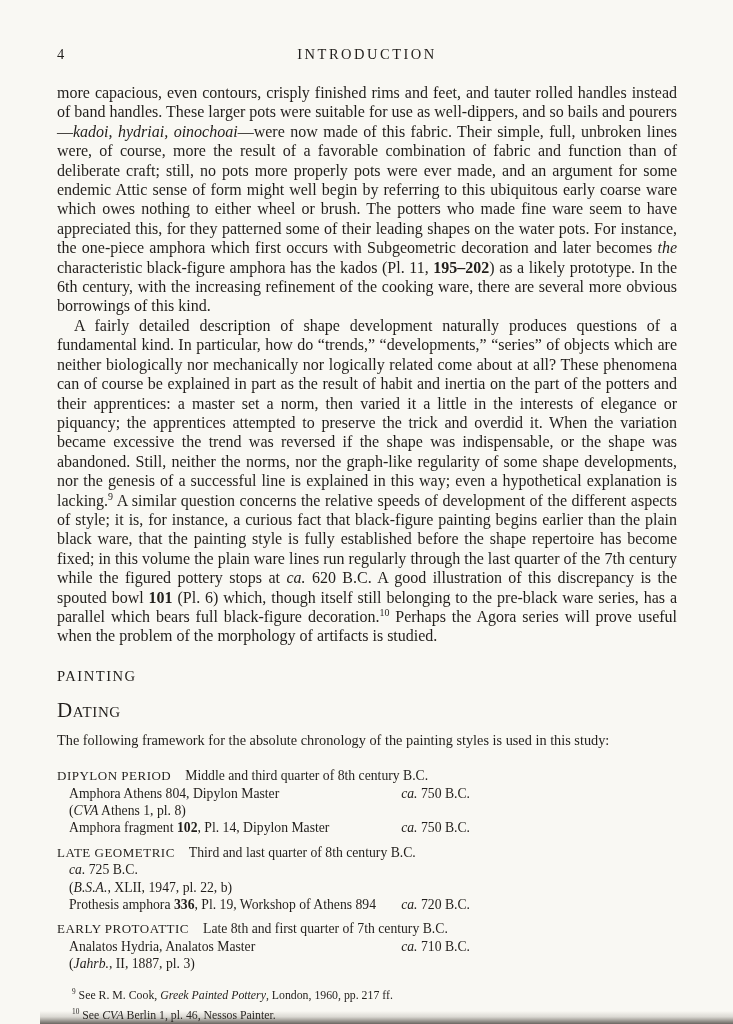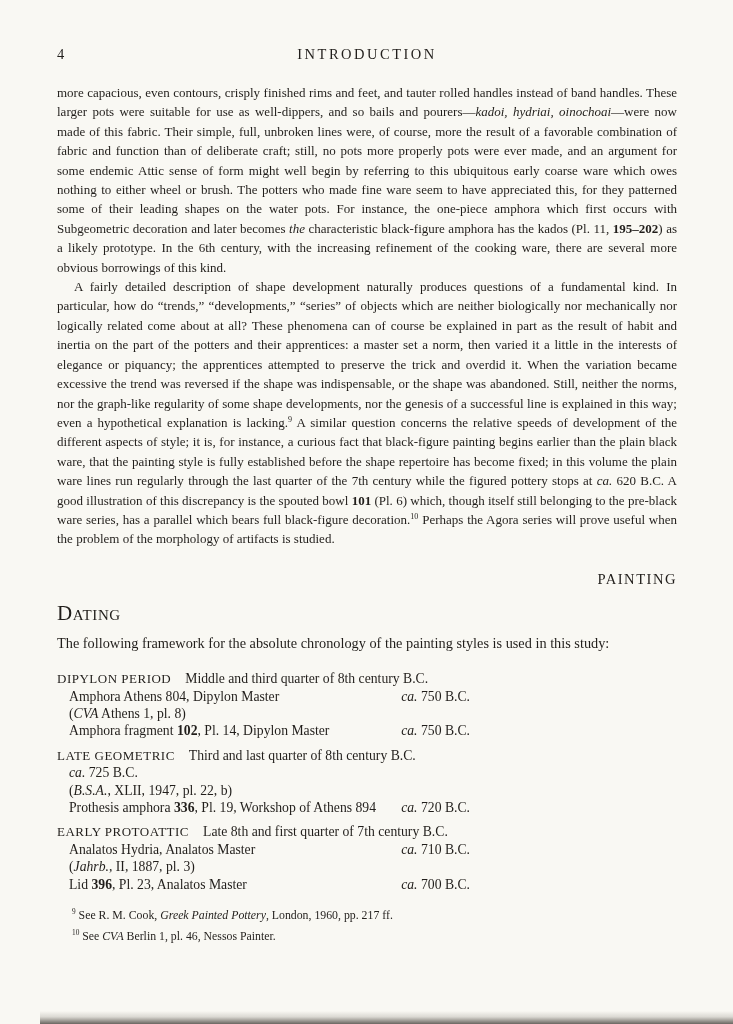--- a/index.html
+++ b/index.html
@@ -9,26 +9,26 @@
     background:#f9f8f3;
     font-family:"Liberation Serif", serif;
     color:#211e1b;
     overflow:hidden;
     box-sizing:border-box;
   }
   .content{position:absolute;left:57px;top:46px;width:620px;}
   .page-header{position:relative;text-align:center;font-size:14.5px;margin:0 0 20px 0;}
   .page-num{position:absolute;left:0;top:0;}
   .running-title{letter-spacing:2.5px;}
-  .body-text p{margin:0;text-align:justify;font-size:13px;line-height:19.4px;}
+  .body-text p{margin:0;text-align:justify;font-size:16px;line-height:19.4px;}
   .body-text p.indent{text-indent:17px;}
   .it{font-style:italic;}
   .bd{font-weight:700;}
   .sup{vertical-align:super;font-size:0.62em;line-height:0;}
-  .section-title{text-align:right;font-weight:400;font-size:14.6px;letter-spacing:1.5px;margin:22px 0 8px 0;}
+  .section-title{text-align:left;font-weight:400;font-size:14.6px;letter-spacing:1.5px;margin:22px 0 8px 0;}
   .subsection{font-weight:400;font-variant:small-caps;font-size:21px;letter-spacing:0.6px;margin:13px 0 0 0;}
   .intro{margin:8px 0 0 0;font-size:14.3px;line-height:19.4px;}
   .chronology{margin-top:17px;font-size:13.7px;line-height:17.4px;width:413px;}
   .period{margin-bottom:7px;}
   .period-head .sc{font-size:13px;letter-spacing:0.5px;}
   .period-head .range{margin-left:14px;}
   .entry{display:flex;justify-content:space-between;margin-left:12px;}
   .entry-text{padding-right:10px;text-align:right;}
   .entry-date{white-space:nowrap;}
   .footnotes{margin-top:15px;font-size:11.8px;line-height:14.6px;}
@@ -90,24 +90,20 @@
         </div>
         <div class="period">
           <div class="period-head"><span class="sc">EARLY PROTOATTIC</span><span class="range">Late 8th and first quarter of 7th century B.C.</span></div>
           <div class="entry">
             <span class="entry-text"><span>Analatos Hydria, Analatos Master</span></span>
             <span class="entry-date"><span class="it">ca.</span><span> 710 B.C.</span></span>
           </div>
           <div class="entry">
             <span class="entry-text"><span>(</span><span class="it">Jahrb.</span><span>, II, 1887, pl. 3)</span></span>
           </div>
-          <div class="entry">
-            <span class="entry-text"><span>Lid </span><span class="bd">396</span><span>, Pl. 23, Analatos Master</span></span>
-            <span class="entry-date"><span class="it">ca.</span><span> 700 B.C.</span></span>
-          </div>
         </div>
       </div>
 
     <div class="footnotes">
         <p class="footnote"><span class="sup">9</span><span> See R. M. Cook, </span><span class="it">Greek Painted Pottery</span><span>, London, 1960, pp. 217 ff.</span></p>
         <p class="footnote"><span class="sup">10</span><span> See </span><span class="it">CVA</span><span> Berlin 1, pl. 46, Nessos Painter.</span></p>
       </div>
 
   </div>
   <div class="scan-shadow"></div>

